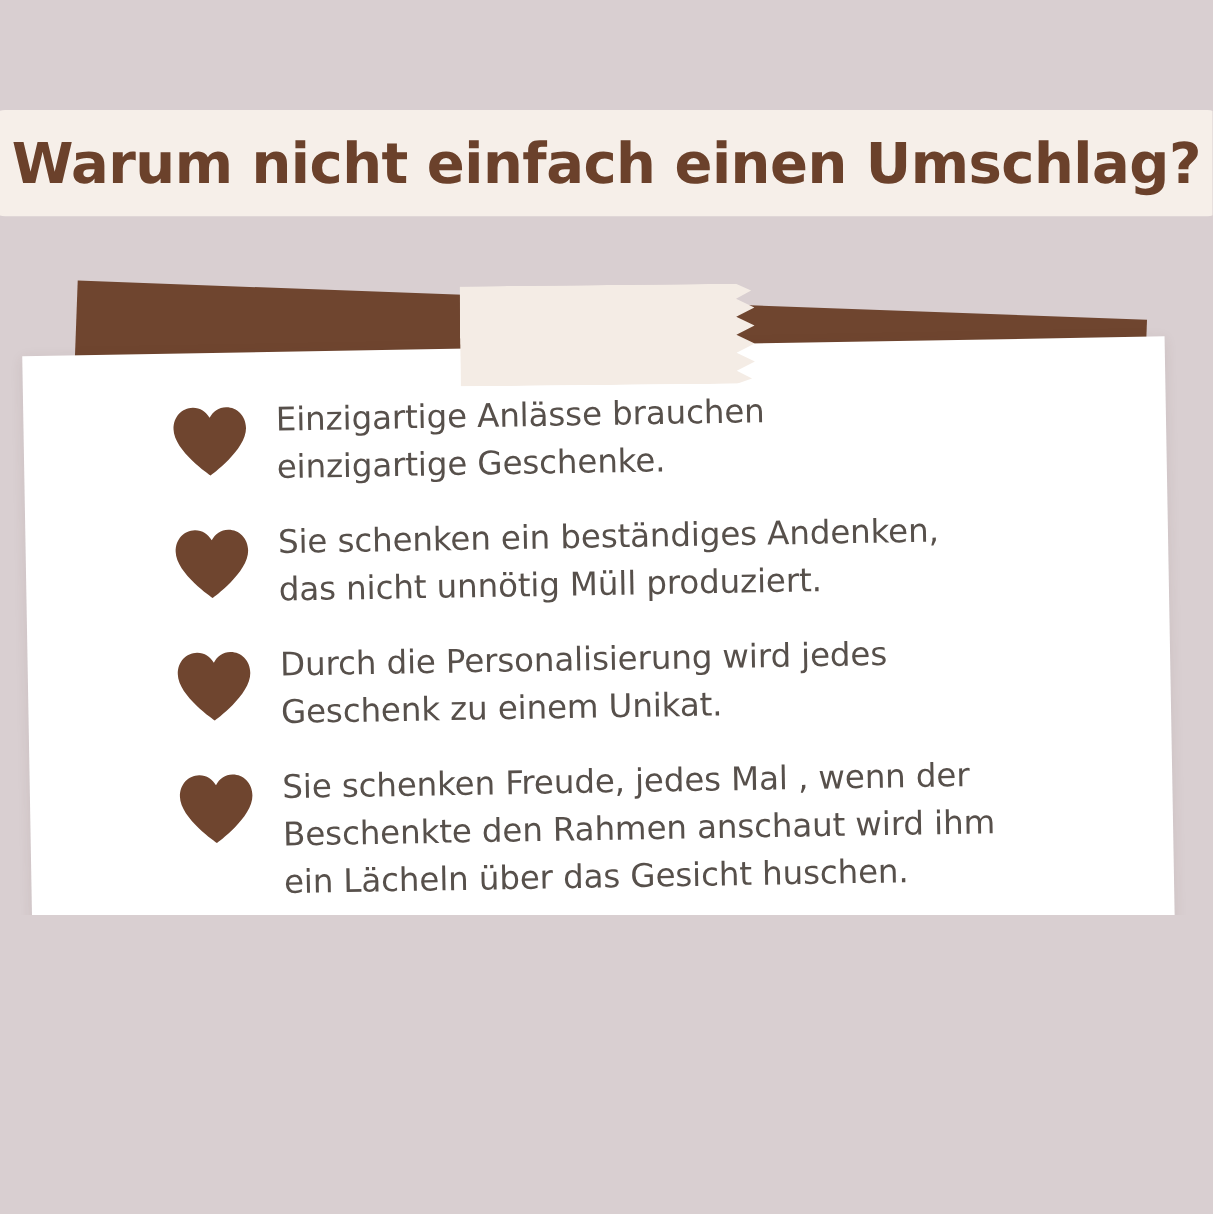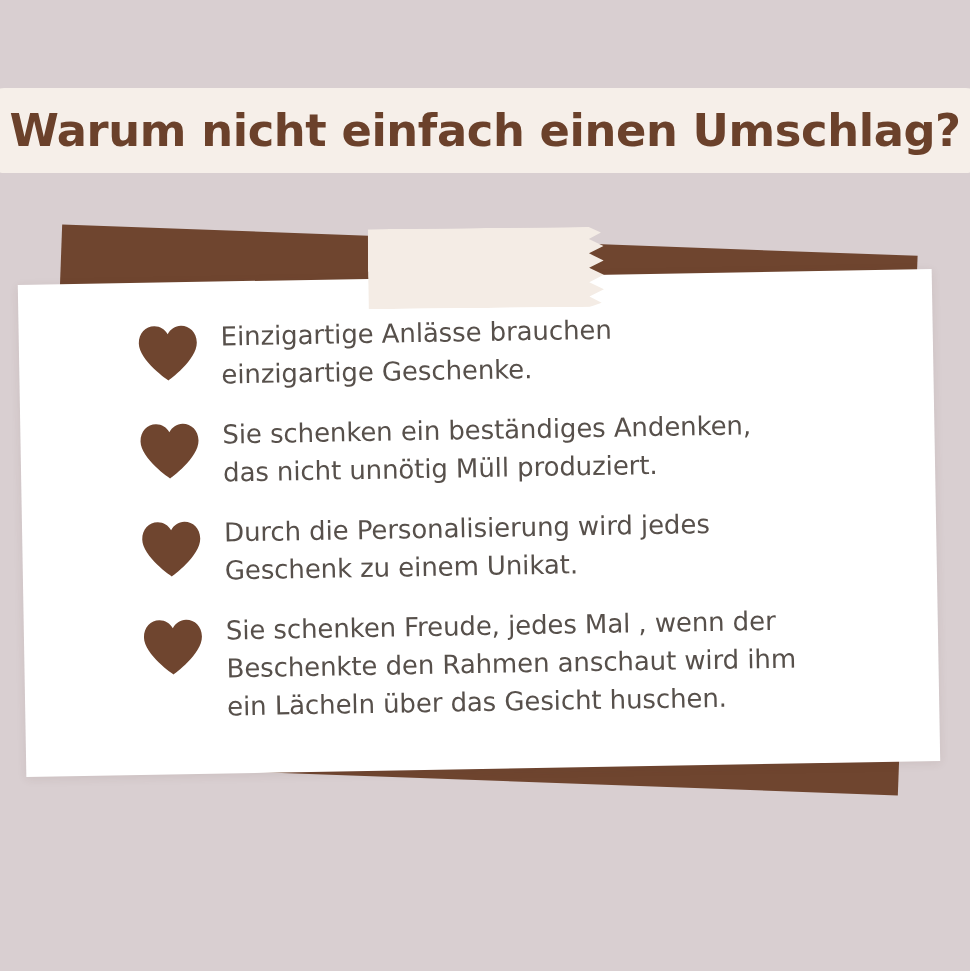--- a/index.html
+++ b/index.html
@@ -13,21 +13,21 @@
     background: #d9cfd1;
     font-family: "Liberation Sans", sans-serif;
     position: relative;
   }
 
   
   #stage {
     position: absolute;
     inset: 0;
     width: 970px;
-    height: 971px;
+    height: 732px;
     overflow: hidden;
   }
 
   
   #title-band {
     position: absolute;
     left: -10px;
     top: 88px;
     width: 990px;
     height: 85px;

